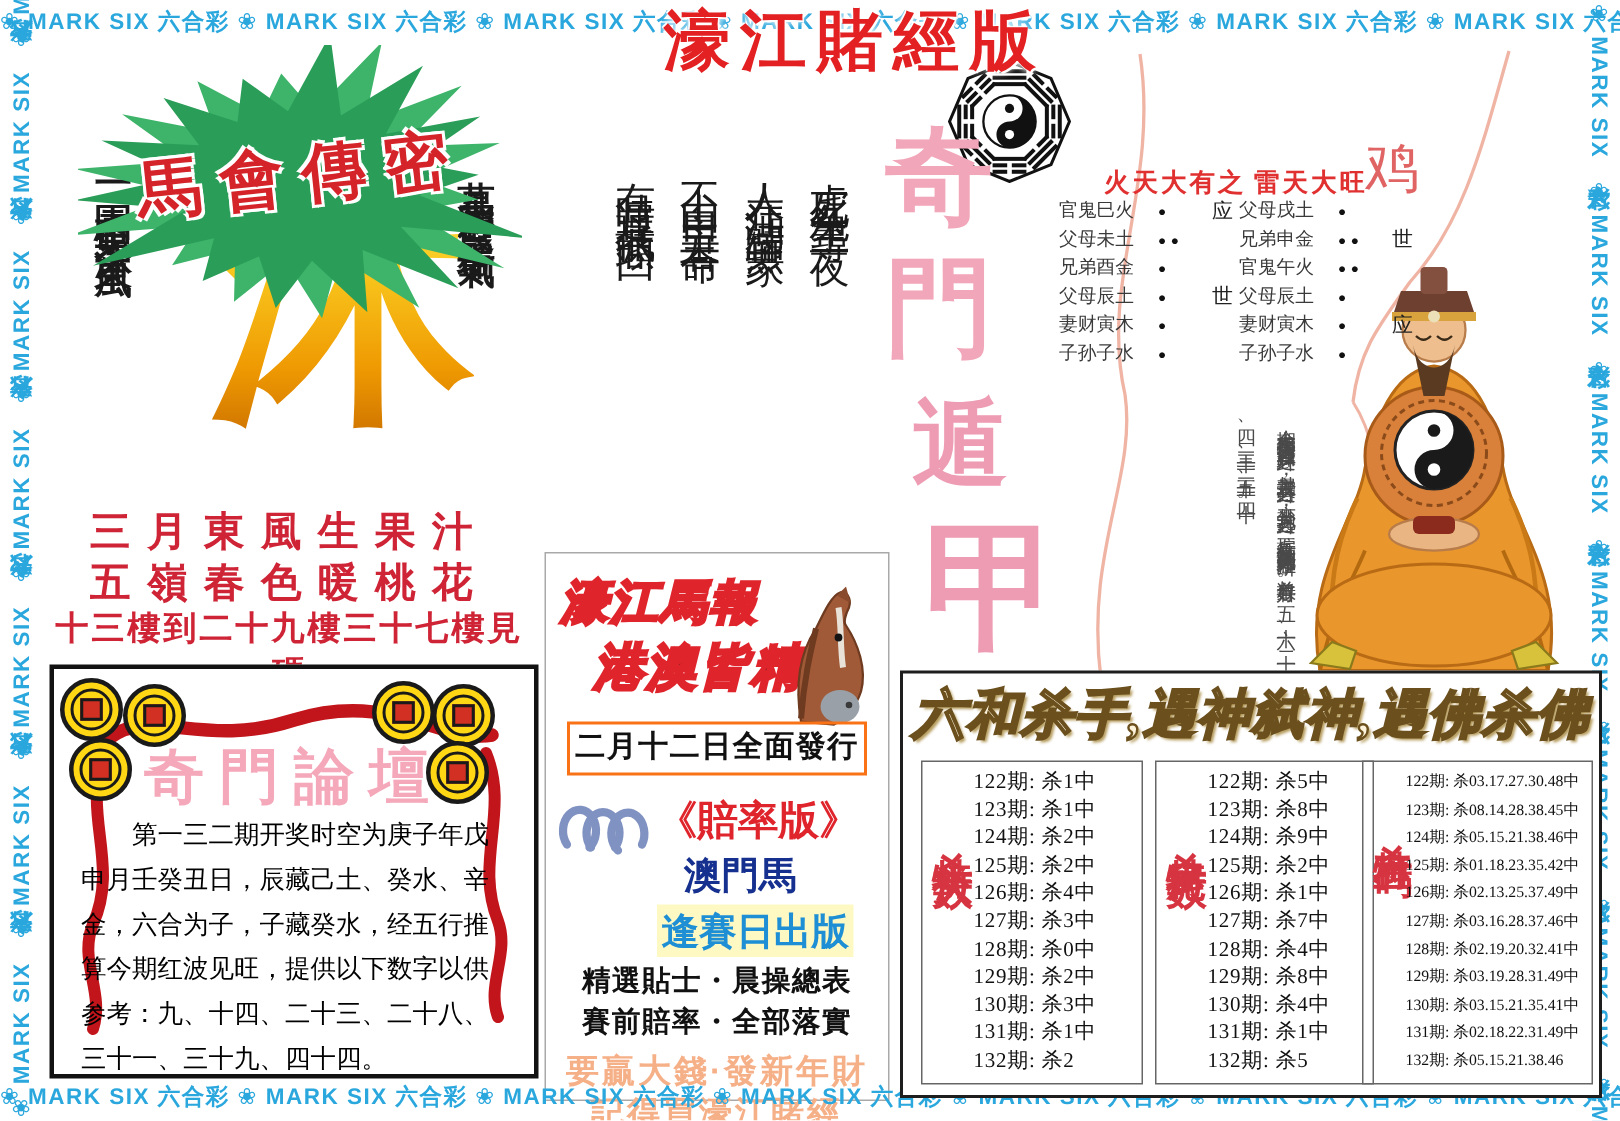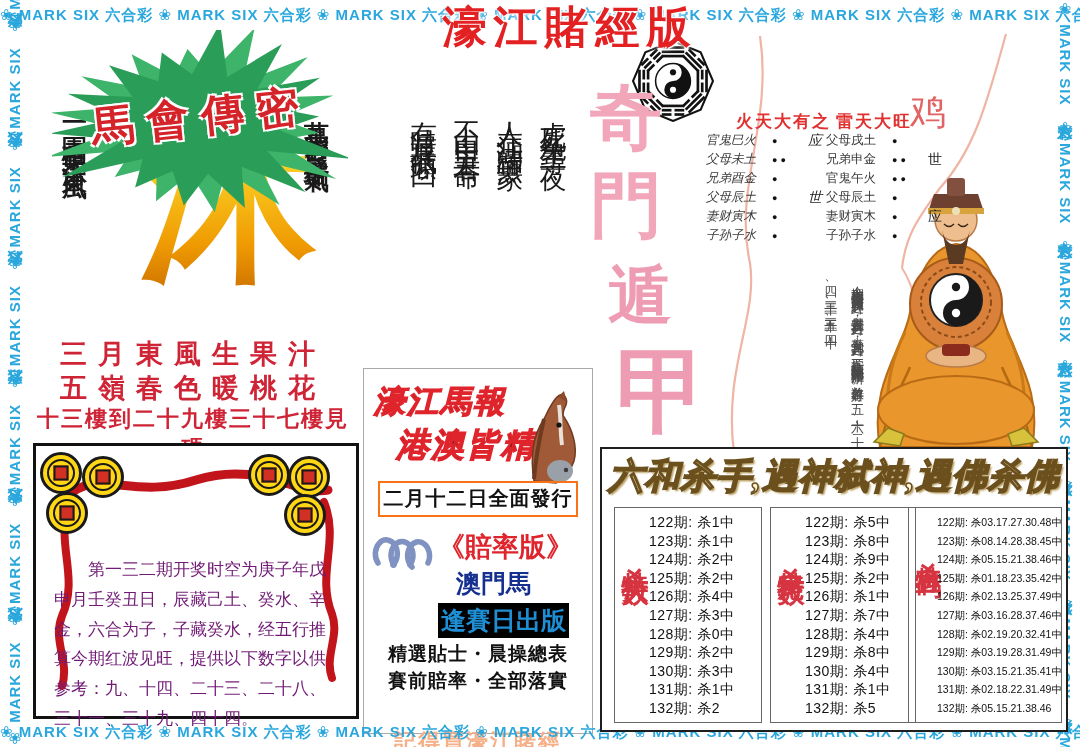--- a/index.html
+++ b/index.html
@@ -41,60 +41,60 @@
   #codeline{top:404px;font-size:22px;letter-spacing:2px;}
 
   
   #forum{position:absolute;left:33px;top:443px;width:320px;height:270px;border:3px solid #121212;background:#fff;}
   .coin{position:absolute;width:36px;height:36px;border-radius:50%;background:#ffd715;border:3px solid #1a1a1a;z-index:3;}
   .coin::before{content:"";position:absolute;inset:4px;border:2px solid #1a1a1a;border-radius:50%;}
   .coin::after{content:"";position:absolute;width:11px;height:11px;background:#d23022;border:2px solid #1a1a1a;
     top:50%;left:50%;transform:translate(-50%,-50%);}
   #forum-title{position:absolute;left:0;top:44px;width:100%;text-align:center;font-size:40px;
     font-weight:bold;color:#f5a8ba;letter-spacing:10px;z-index:2;}
-  #forum-body{position:absolute;left:18px;top:109px;width:284px;font-family:"Liberation Serif","DejaVu Serif",serif;
-    font-size:17px;line-height:1.75;color:#701a75;text-indent:2em;z-index:2;}
+  #forum-body{position:absolute;left:18px;top:96px;width:284px;font-family:"Liberation Serif","DejaVu Serif",serif;
+    font-size:17px;line-height:1.75;color:#000000;text-indent:2em;z-index:2;}
 
   
   #poem-title{position:absolute;left:382px;top:48px;font-size:34px;font-weight:bold;color:#e25f6b;letter-spacing:5px;}
   #poem-cols{position:absolute;left:400px;top:100px;width:174px;height:258px;writing-mode:vertical-rl;
     font-family:"Liberation Serif","DejaVu Serif",serif;font-size:27px;color:#1a1a1a;
     letter-spacing:7px;line-height:1.6;}
 
   
   #promo{position:absolute;left:363px;top:368px;width:228px;height:364px;border:1px solid #a9a9a9;background:#fff;}
-  .outline-red{color:#7f1d1d;-webkit-text-stroke:2.2px #e0242c;font-weight:normal;font-style:italic;
+  .outline-red{color:#7f1d1d;-webkit-text-stroke:2.2px #e0242c;font-weight:bold;font-style:italic;
     text-shadow:0 0 1px #e0242c;}
   #promo-name1{position:absolute;left:10px;top:12px;font-size:31px;letter-spacing:2px;}
   #promo-name2{position:absolute;left:32px;top:54px;font-size:33px;letter-spacing:2px;}
   #promo-date{position:absolute;left:14px;top:112px;width:196px;height:32px;border:2px solid #f97316;
     text-align:center;line-height:30px;font-size:20px;font-weight:bold;color:#111;letter-spacing:1px;}
   #odds-label{position:absolute;left:74px;top:160px;font-size:27px;font-weight:bold;color:#e0242c;}
   #macau-horse{position:absolute;left:92px;top:198px;font-size:25px;font-weight:bold;color:#15308f;}
   #race-day{position:absolute;left:74px;top:234px;font-size:25px;font-weight:bold;color:#1e8fd5;
-    background:#000000;padding:1px 3px;}
+    background:#fef9c3;padding:1px 3px;}
   .tips{position:absolute;left:0;width:228px;text-align:center;font-size:19px;font-weight:bold;color:#111;letter-spacing:1px;}
   #tips1{top:272px;} #tips2{top:299px;}
   .slogan{position:absolute;left:0;width:228px;text-align:center;font-size:22px;font-weight:bold;
     color:#f6b088;letter-spacing:2px;}
   #slogan1{top:330px;} #slogan2{top:358px;}
 
   
   .qimen{position:absolute;font-weight:bold;z-index:2;}
   #qm1{left:590px;top:70px;font-size:72px;color:#f2a6ba;}
   #qm2{left:590px;top:158px;font-size:72px;color:#f2a6ba;}
   #qm3{left:608px;top:252px;font-size:64px;color:#ee9cb4;font-family:"Liberation Serif","DejaVu Serif",serif;}
   #qm4{left:616px;top:330px;font-size:92px;color:#ee9cb4;font-family:"Liberation Serif","DejaVu Serif",serif;}
   #zodiac{position:absolute;left:910px;top:88px;font-size:36px;color:#e06464;
     font-family:"Liberation Serif","DejaVu Serif",serif;}
   .hex-title{position:absolute;top:110px;font-size:17px;font-weight:bold;color:#e03030;
     font-family:"Liberation Serif","DejaVu Serif",serif;letter-spacing:2px;z-index:2;}
   #hex-title-l{left:736px;} #hex-link{left:812px;} #hex-title-r{left:836px;text-align:right;}
   .hex-col{position:absolute;top:131px;z-index:2;}
-  #hex-col-l{left:706px;font-style:italic;} #hex-col-r{left:826px;}
+  #hex-col-l{left:706px;} #hex-col-r{left:826px;}
   .hex-row{display:flex;align-items:center;height:19px;}
   .hex-row .f-label{width:60px;font-size:12.5px;color:#3a3a3a;font-family:"Liberation Serif","DejaVu Serif",serif;}
   .hex-row .f-yao{width:36px;font-size:9px;letter-spacing:3px;color:#111;text-align:left;padding-left:6px;}
   .hex-row .f-mark{width:22px;font-size:14px;color:#222;font-family:"Liberation Serif","DejaVu Serif",serif;}
   #analysis{position:absolute;left:700px;top:276px;width:170px;height:160px;writing-mode:vertical-rl;
     font-family:"Liberation Serif","DejaVu Serif",serif;font-size:13px;line-height:2.05;
     letter-spacing:1px;color:#4a4a4a;z-index:2;}
   #maplines{position:absolute;left:688px;top:28px;z-index:0;}
   #deity{position:absolute;left:850px;top:132px;z-index:1;}
   #bagua{position:absolute;left:632px;top:40px;z-index:2;}
@@ -104,21 +104,21 @@
   #killer-title{position:absolute;left:0;top:4px;width:100%;text-align:center;font-style:italic;
     font-family:"Liberation Serif","DejaVu Serif",serif;font-size:35px;font-weight:bold;letter-spacing:1px;
     color:#fdf3da;-webkit-text-stroke:1.6px #6b4f1d;text-shadow:2px 2px 2px #b49a5a;}
   .k-box{position:absolute;top:58px;height:214px;border:1px solid #666;}
   #k-box-0{left:12px;width:146px;} #k-box-1{left:168px;width:144px;} #k-box-2{left:306px;width:152px;}
   .k-label{position:absolute;left:2px;top:38px;writing-mode:vertical-rl;font-size:27px;font-weight:bold;
     color:#d63440;font-family:"Liberation Serif","DejaVu Serif",serif;letter-spacing:4px;}
   #k-box-2 .k-label{top:34px;font-size:26px;}
   .k-rows{position:absolute;left:34px;top:5px;}
   #k-box-2 .k-rows{left:28px;}
-  .k-row{font-family:Liberation Sans, sans-serif;font-size:14px;color:#111;
+  .k-row{font-family:Liberation Serif, serif;font-size:14px;color:#111;
     line-height:18.6px;white-space:nowrap;letter-spacing:0.5px;}
   #k-box-2 .k-row{font-size:10.5px;letter-spacing:0;}
 
   .poem-col{margin:0;}
 </style>
 </head>
 <body>
 
 <div id="page">
 
@@ -148,20 +148,21 @@
       <path d="M30,52 C60,20 95,55 160,34 C225,14 260,50 292,44" stroke="#c2151b" stroke-width="9" fill="none" stroke-linecap="round"></path>
       <path d="M34,58 C18,95 44,130 26,170 C16,195 34,215 26,240" stroke="#c2151b" stroke-width="8" fill="none" stroke-linecap="round"></path>
       <path d="M288,56 C304,95 280,128 296,168 C304,190 288,210 296,232" stroke="#c2151b" stroke-width="8" fill="none" stroke-linecap="round"></path>
     </svg>
     <div class="coin" style="left:4px;top:6px;"></div>
     <div class="coin" style="left:46px;top:10px;"></div>
     <div class="coin" style="left:10px;top:46px;"></div>
     <div class="coin" style="left:212px;top:8px;"></div>
     <div class="coin" style="left:252px;top:10px;"></div>
     <div class="coin" style="left:248px;top:48px;"></div>
+    <div id="forum-title">奇門論壇</div>
     <div id="forum-body" class="serif">第一三二期开奖时空为庚子年戊申月壬癸丑日，辰藏己土、癸水、辛金，六合为子，子藏癸水，经五行推算今期红波见旺，提供以下数字以供参考：九、十四、二十三、二十八、三十一、三十九、四十四。</div>
   </div>
 
   <div id="poem-cols">
       <div class="poem-col">虎死兔生尋一夜</div>
       <div class="poem-col">人在江湖歸無家</div>
       <div class="poem-col">不由自主主君命</div>
       <div class="poem-col">有時運衰低頭回</div>
     </div>
 
@@ -181,20 +182,21 @@
     <svg style="position:absolute;left:8px;top:156px;" width="64" height="52" viewBox="0 0 64 52">
       <path d="M6,38 a11,14 0 1 1 15,2" stroke="#8092c2" stroke-width="5.5" fill="none" stroke-linecap="round"></path>
       <path d="M22,40 a11,14 0 1 1 16,0" stroke="#8092c2" stroke-width="5.5" fill="none" stroke-linecap="round"></path>
       <path d="M40,42 a11,14 0 1 1 16,-4" stroke="#8092c2" stroke-width="5.5" fill="none" stroke-linecap="round"></path>
     </svg>
     <div id="odds-label">《賠率版》</div>
     <div id="macau-horse">澳門馬</div>
     <div id="race-day">逢賽日出版</div>
     <div id="tips1" class="tips">精選貼士・晨操總表</div>
     <div id="tips2" class="tips">賽前賠率・全部落實</div>
+    <div id="slogan1" class="slogan">要贏大錢·發新年財</div>
     <div id="slogan2" class="slogan">記得買濠江賭經</div>
   </div>
 
   <svg id="maplines" width="392" height="432" viewBox="0 0 392 432">
     <path d="M72,8 C85,95 45,160 62,235 C70,290 35,340 46,425" stroke="#f0b4a4" stroke-width="2.2" fill="none"></path>
     <path d="M318,6 C300,70 288,120 252,160 C232,188 218,205 214,240" stroke="#f0b4a4" stroke-width="2.2" fill="none"></path>
     <path d="M214,240 C240,280 225,330 245,380" stroke="#f0b4a4" stroke-width="2" fill="none"></path>
   </svg>
 
   <svg id="bagua" width="82" height="82" viewBox="0 0 80 80">

